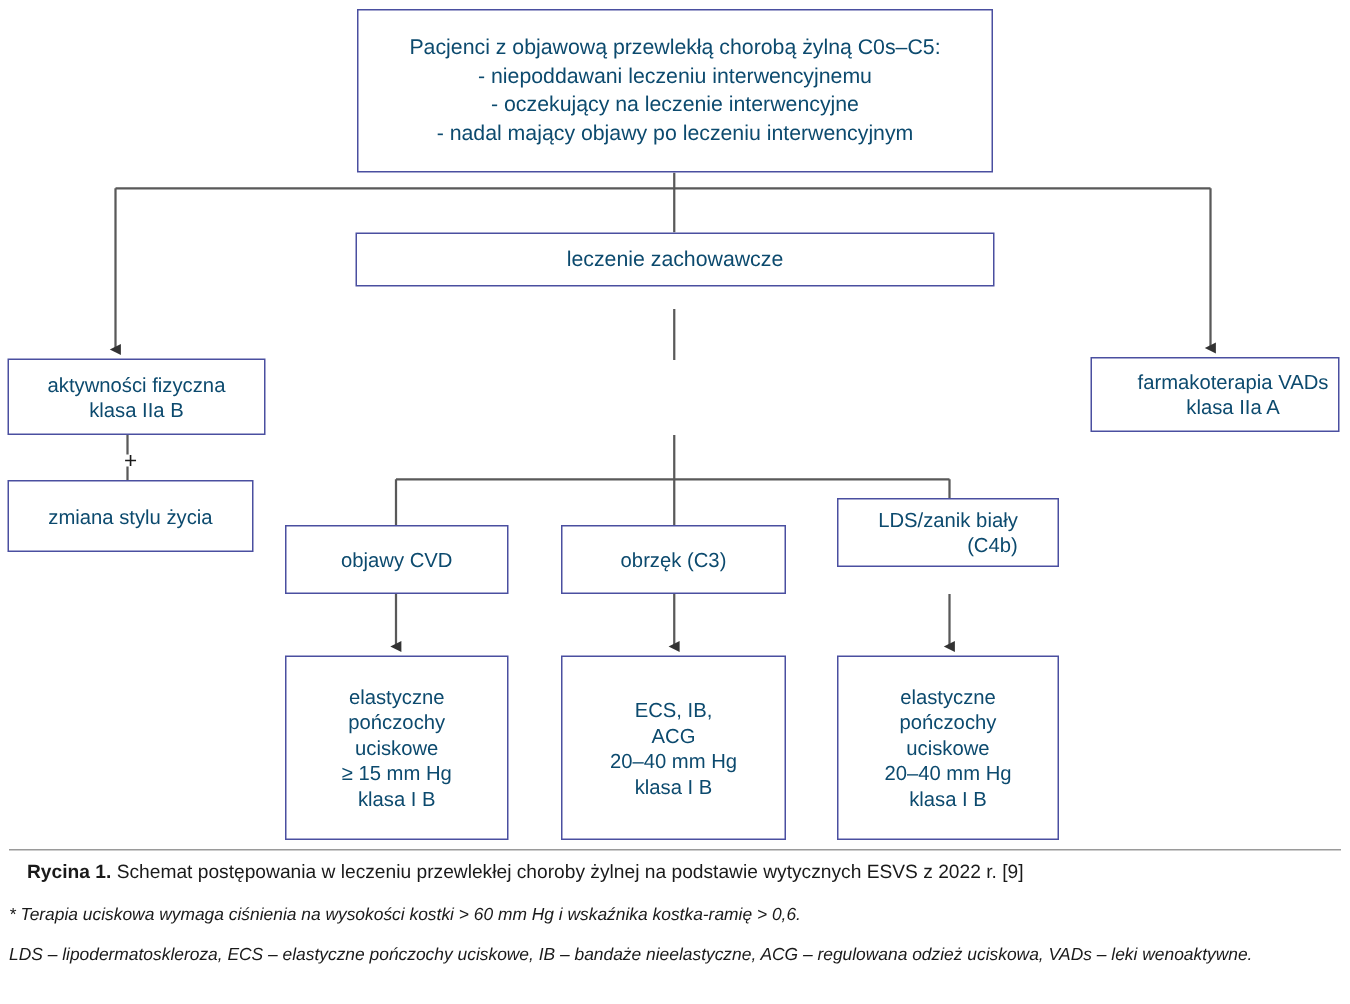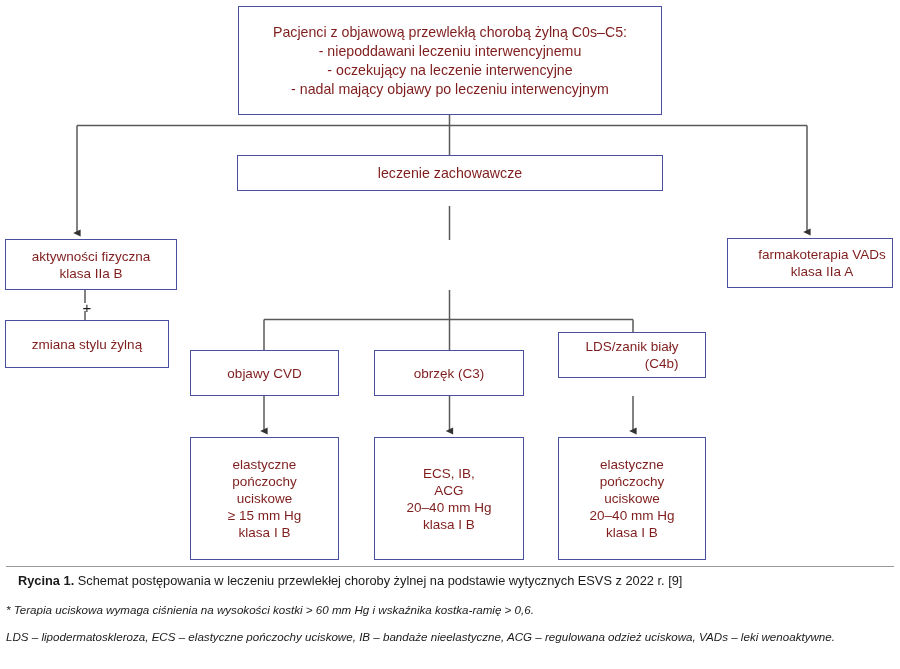--- a/index.html
+++ b/index.html
@@ -35,21 +35,21 @@
     position: absolute;
     box-sizing: border-box;
     border: 1.4px solid #4a4fa0;
     background: #ffffff;
     display: flex;
     align-items: center;
     justify-content: center;
     text-align: center;
     font-size: 13.5px;
     line-height: 17px;
-    color: #7f1d1d;
+    color: #0c4a6e;
     white-space: pre-line;
     padding: 2px 4px;
   }
   .node.big {
     font-size: 14.2px;
     line-height: 19px;
   }
   .plus {
     position: absolute;
     text-align: center;
@@ -135,21 +135,21 @@
 - oczekujący na leczenie interwencyjne
 - nadal mający objawy po leczeniu interwencyjnym</div>
 
     <div class="node big" style="left:237px; top:155px; width:426px; height:36px;">leczenie zachowawcze</div>
 
     <div class="node" style="left:5px; top:239px; width:172px; height:51px;">aktywności fizyczna
 klasa IIa B</div>
 
     <div class="plus" style="left:5px; top:300px; width:164px;">+</div>
 
-    <div class="node" style="left:5px; top:320px; width:164px; height:48px;">zmiana stylu żylną</div>
+    <div class="node" style="left:5px; top:320px; width:164px; height:48px;">zmiana stylu życia</div>
 
 
     <div class="node" style="left:727px; top:238px; width:166px; height:50px;padding-left:28px;">farmakoterapia VADs
 klasa IIa A</div>
 
     <div class="node" style="left:190px; top:350px; width:149px; height:46px;">objawy CVD</div>
 
     <div class="node" style="left:374px; top:350px; width:150px; height:46px;">obrzęk (C3)</div>
 
     <div class="node" style="left:558px; top:332px; width:148px; height:46px;text-align:right;">LDS/zanik biały

